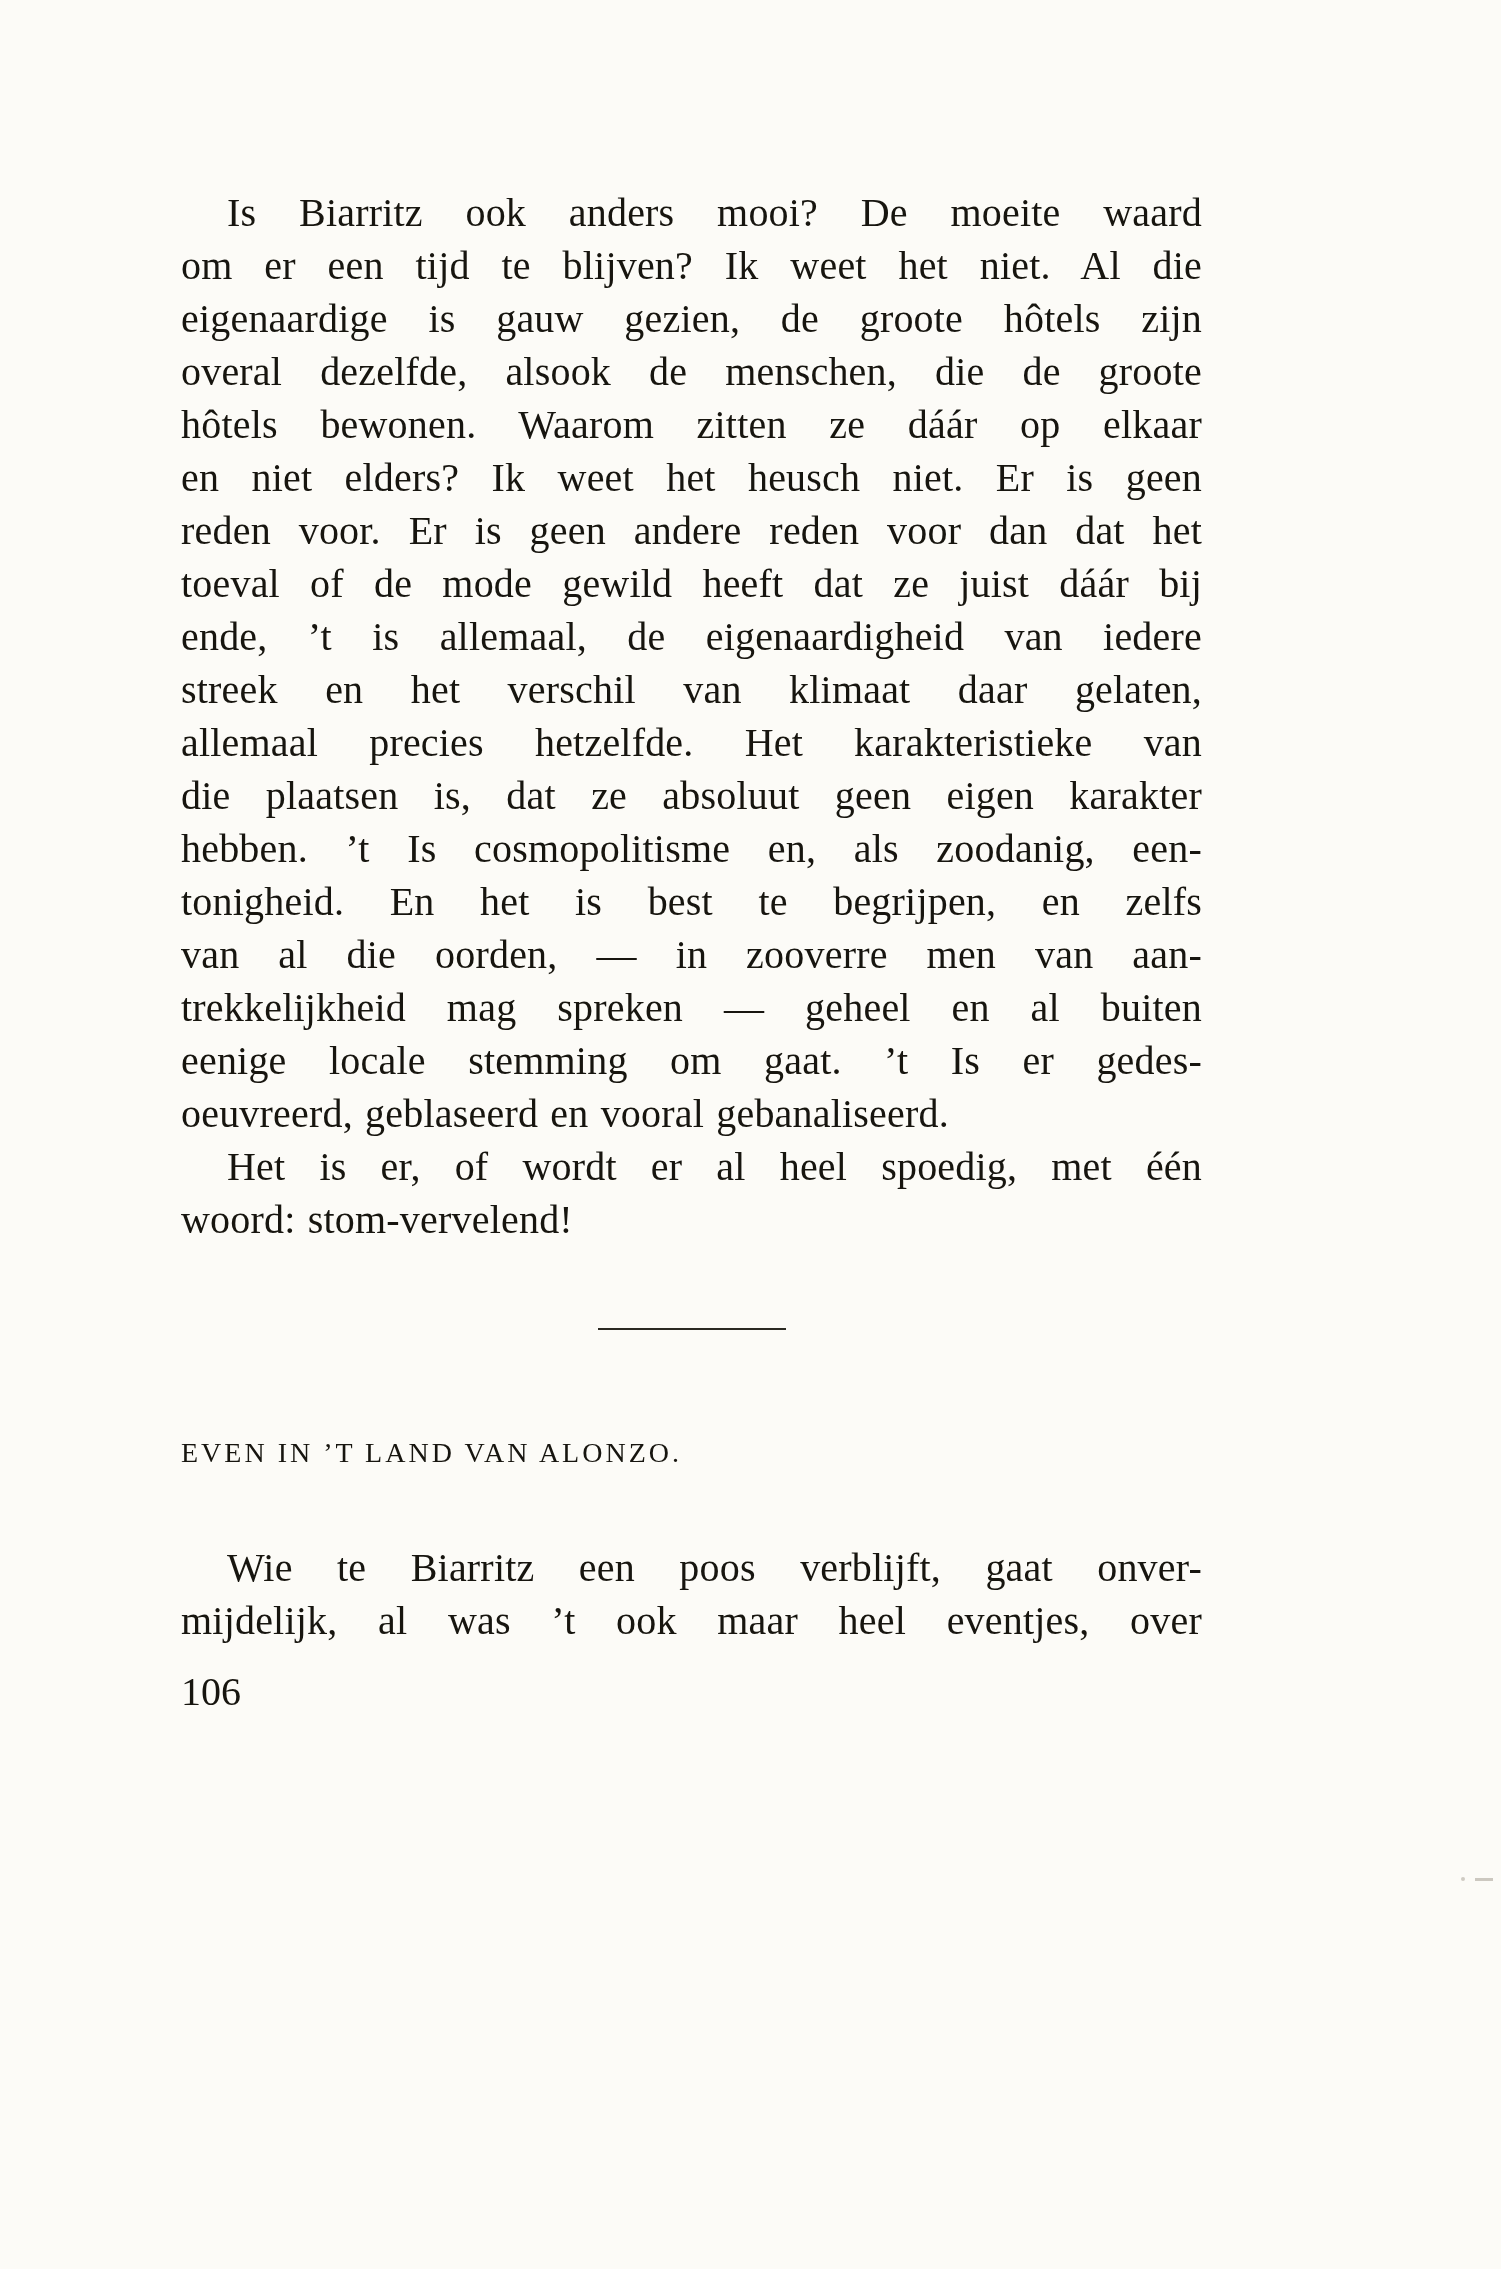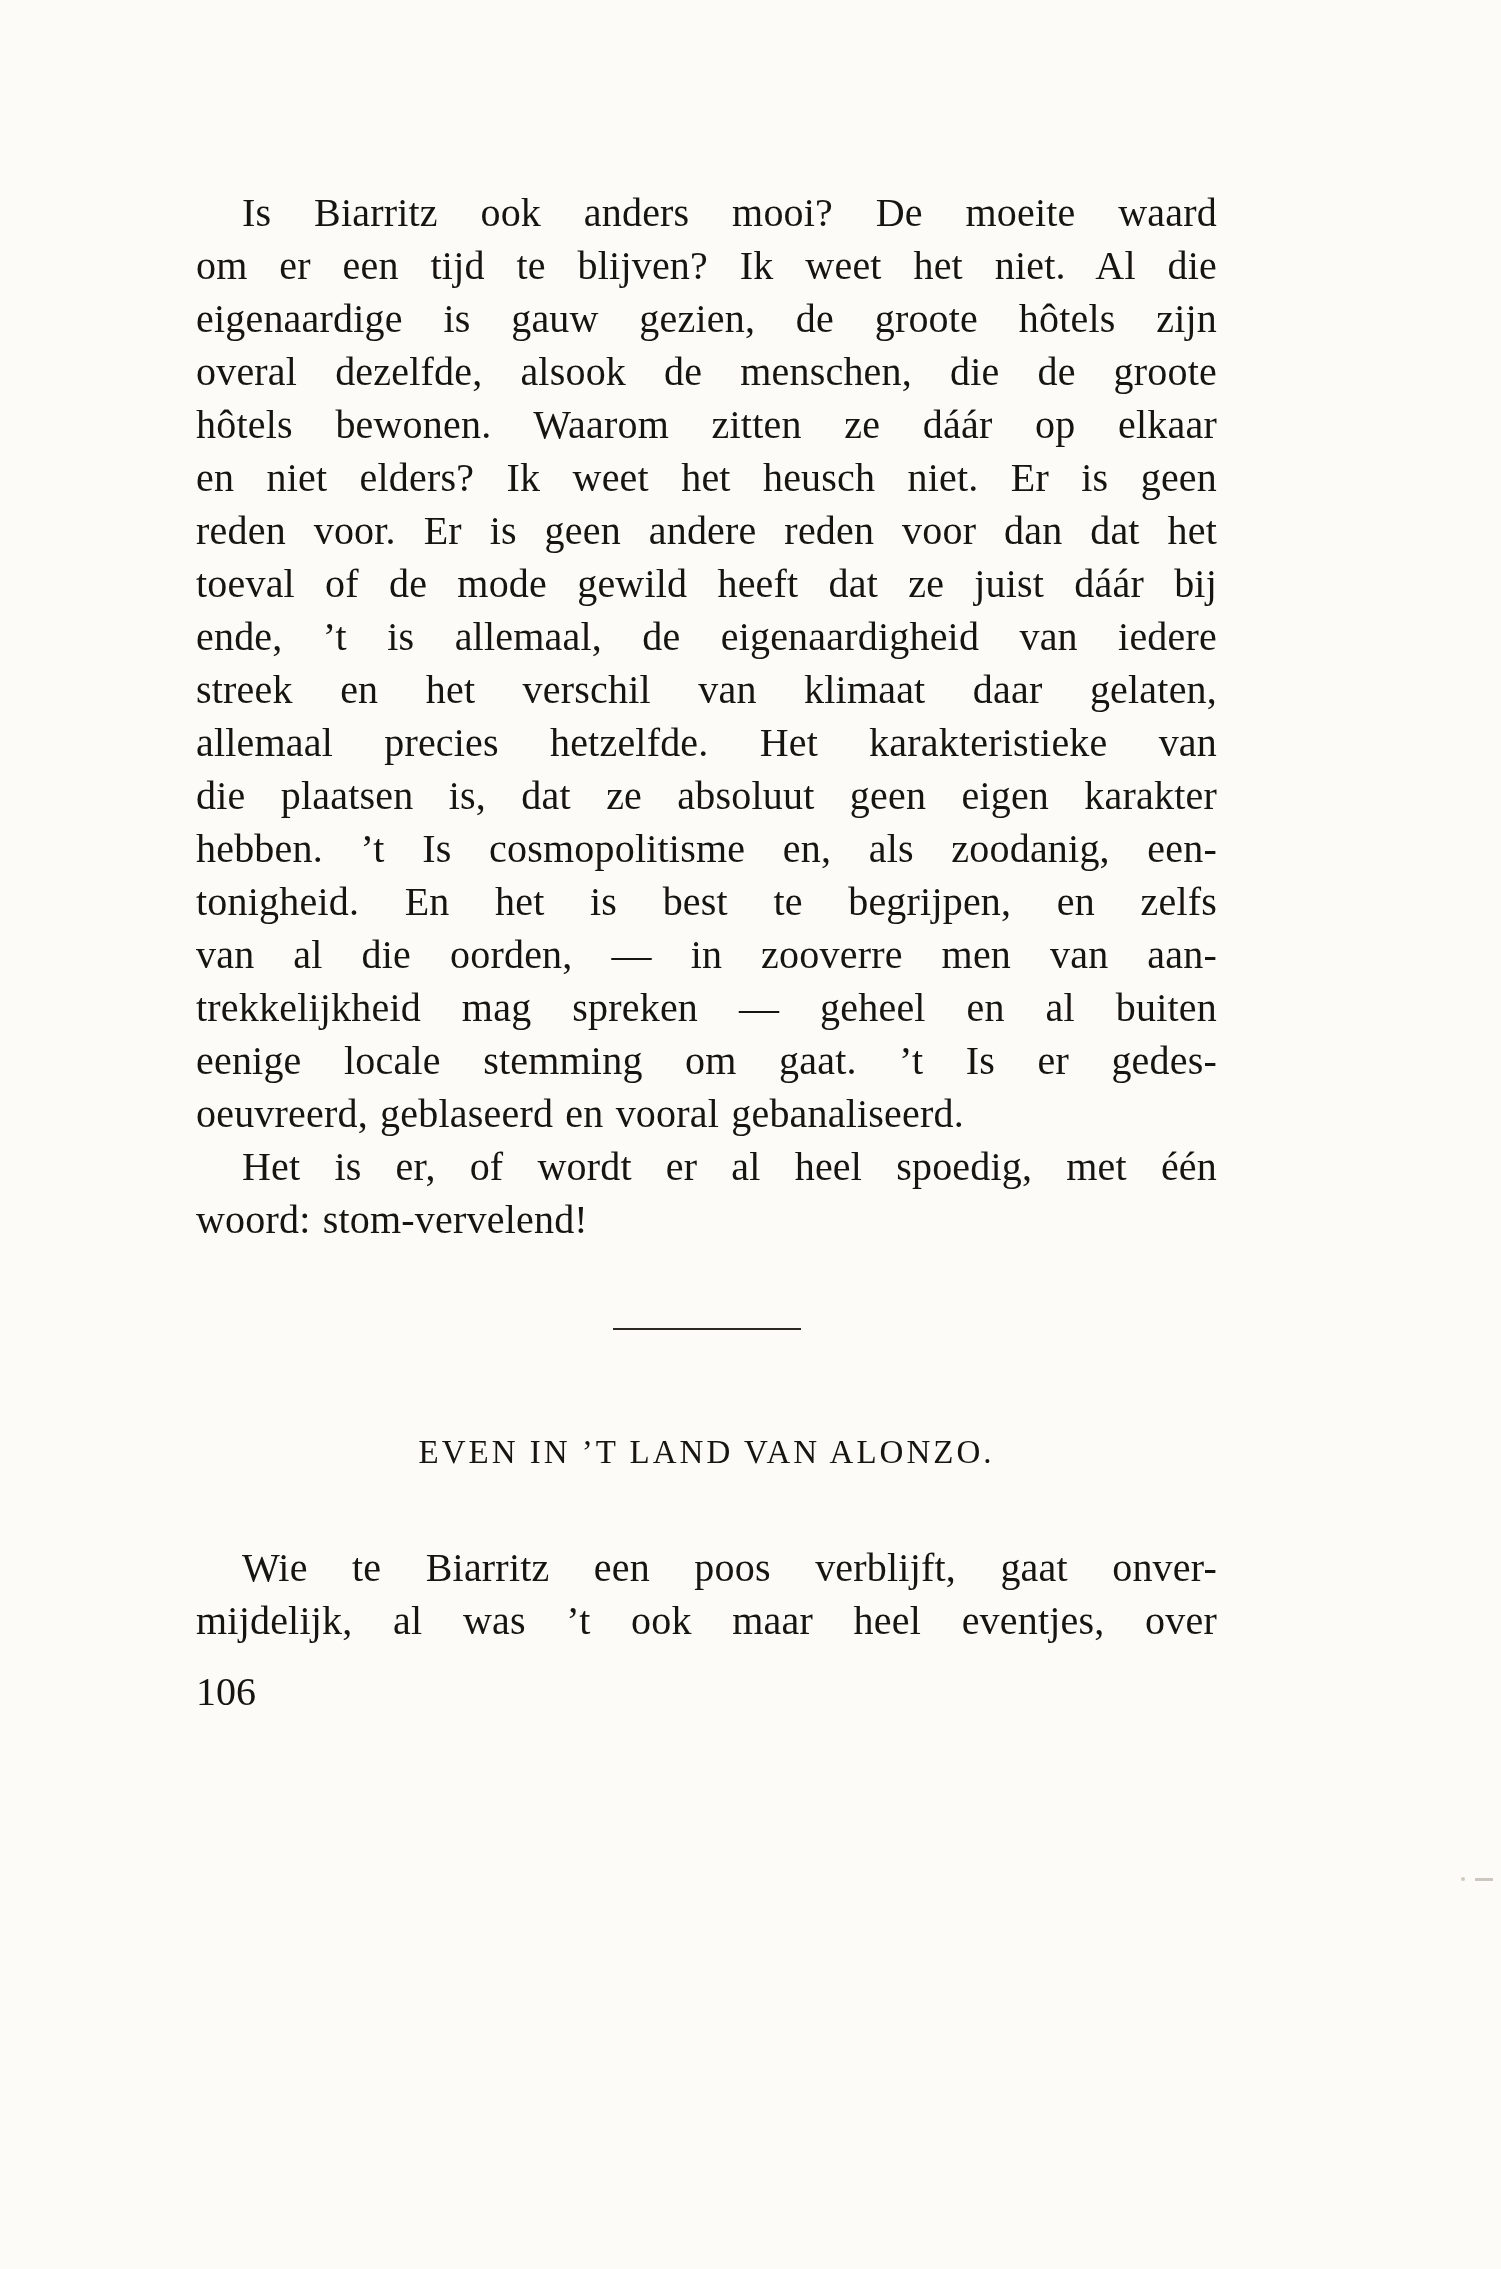--- a/index.html
+++ b/index.html
@@ -6,21 +6,21 @@
   html, body { width: 1501px; height: 2269px; }
   body {
     background: #fcfbf7;
     color: #17150f;
     font-family: "Liberation Serif", "DejaVu Serif", serif;
     position: relative;
     overflow: hidden;
   }
   .text-column {
     position: absolute;
-    left: 196px;
+    left: 181px;
     top: 186px;
     width: 1021px;
   }
   .line {
     font-size: 40px;
     line-height: 53px;
     letter-spacing: 0.2px;
     word-spacing: 2px;
     text-align: left;
   }
@@ -32,22 +32,21 @@
     text-indent: 46px;
   }
   .divider {
     width: 188px;
     border: 0;
     border-top: 2px solid #2b2922;
     margin: 82px auto 0 auto;
   }
   .heading {
     margin-top: 96px;
-    text-align: center;
-    font-size: 33px;
+    font-size: 28px;
     font-weight: 400;
     letter-spacing: 3px;
     line-height: 53px;
   }
   .para3 { margin-top: 62px; }
   .page-number {
     margin-top: 18px;
     font-size: 40px;
     line-height: 53px;
   }

